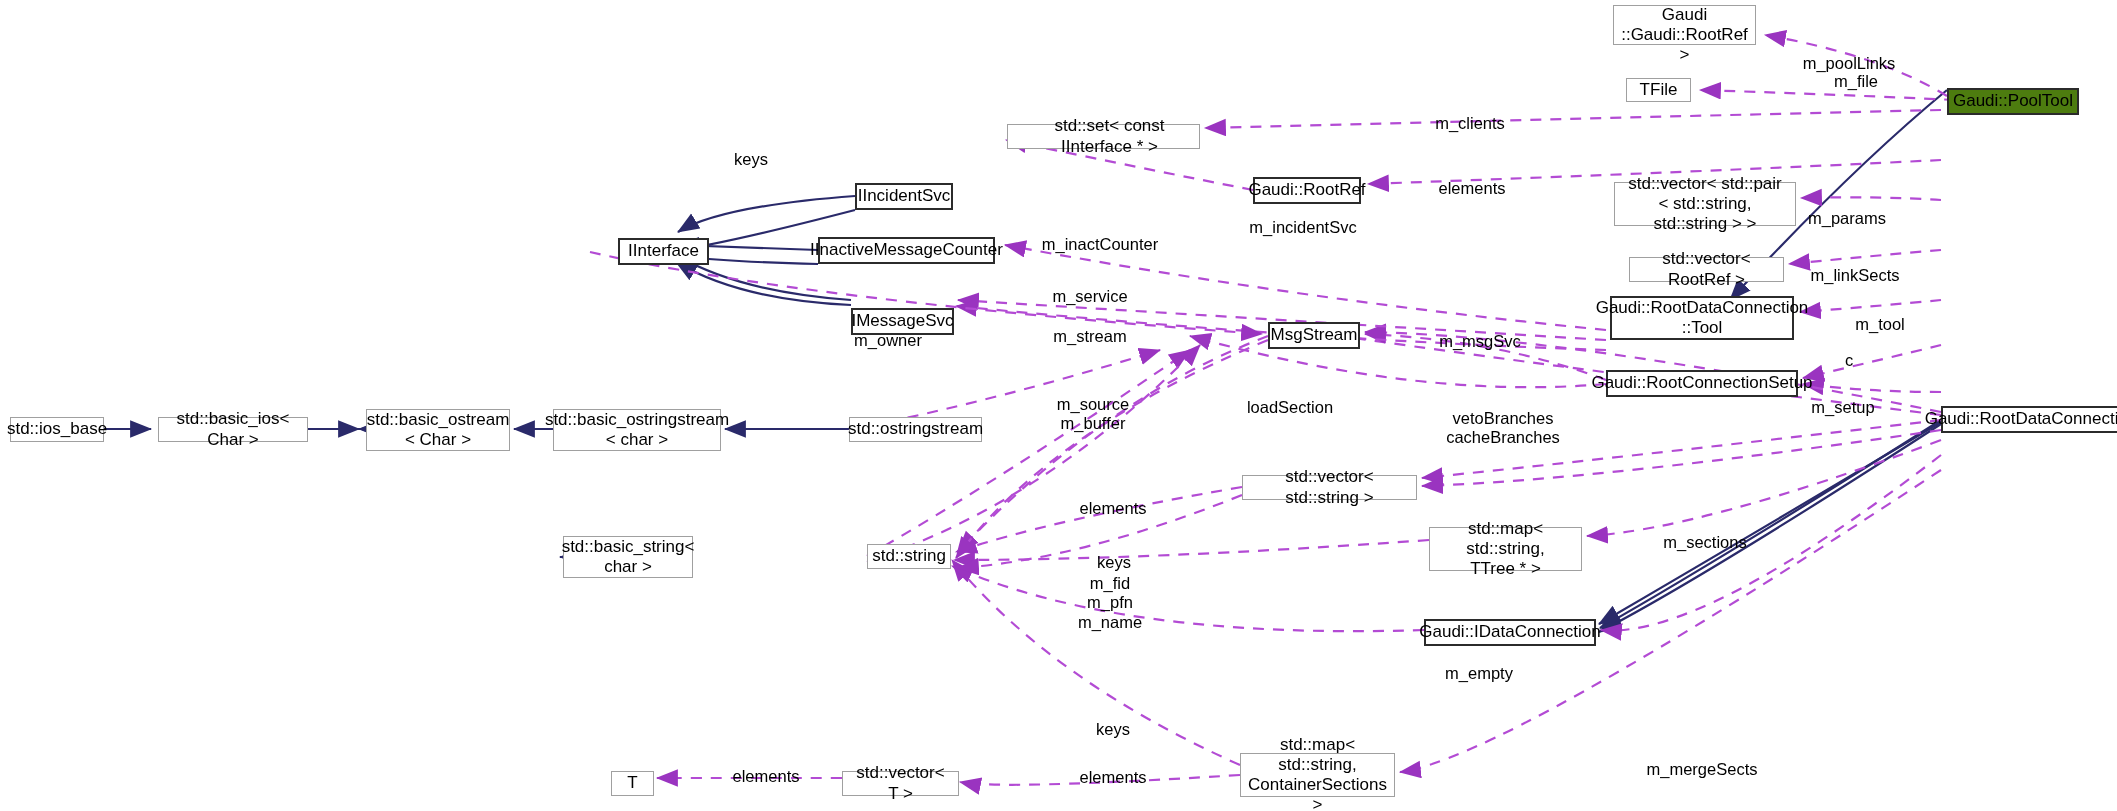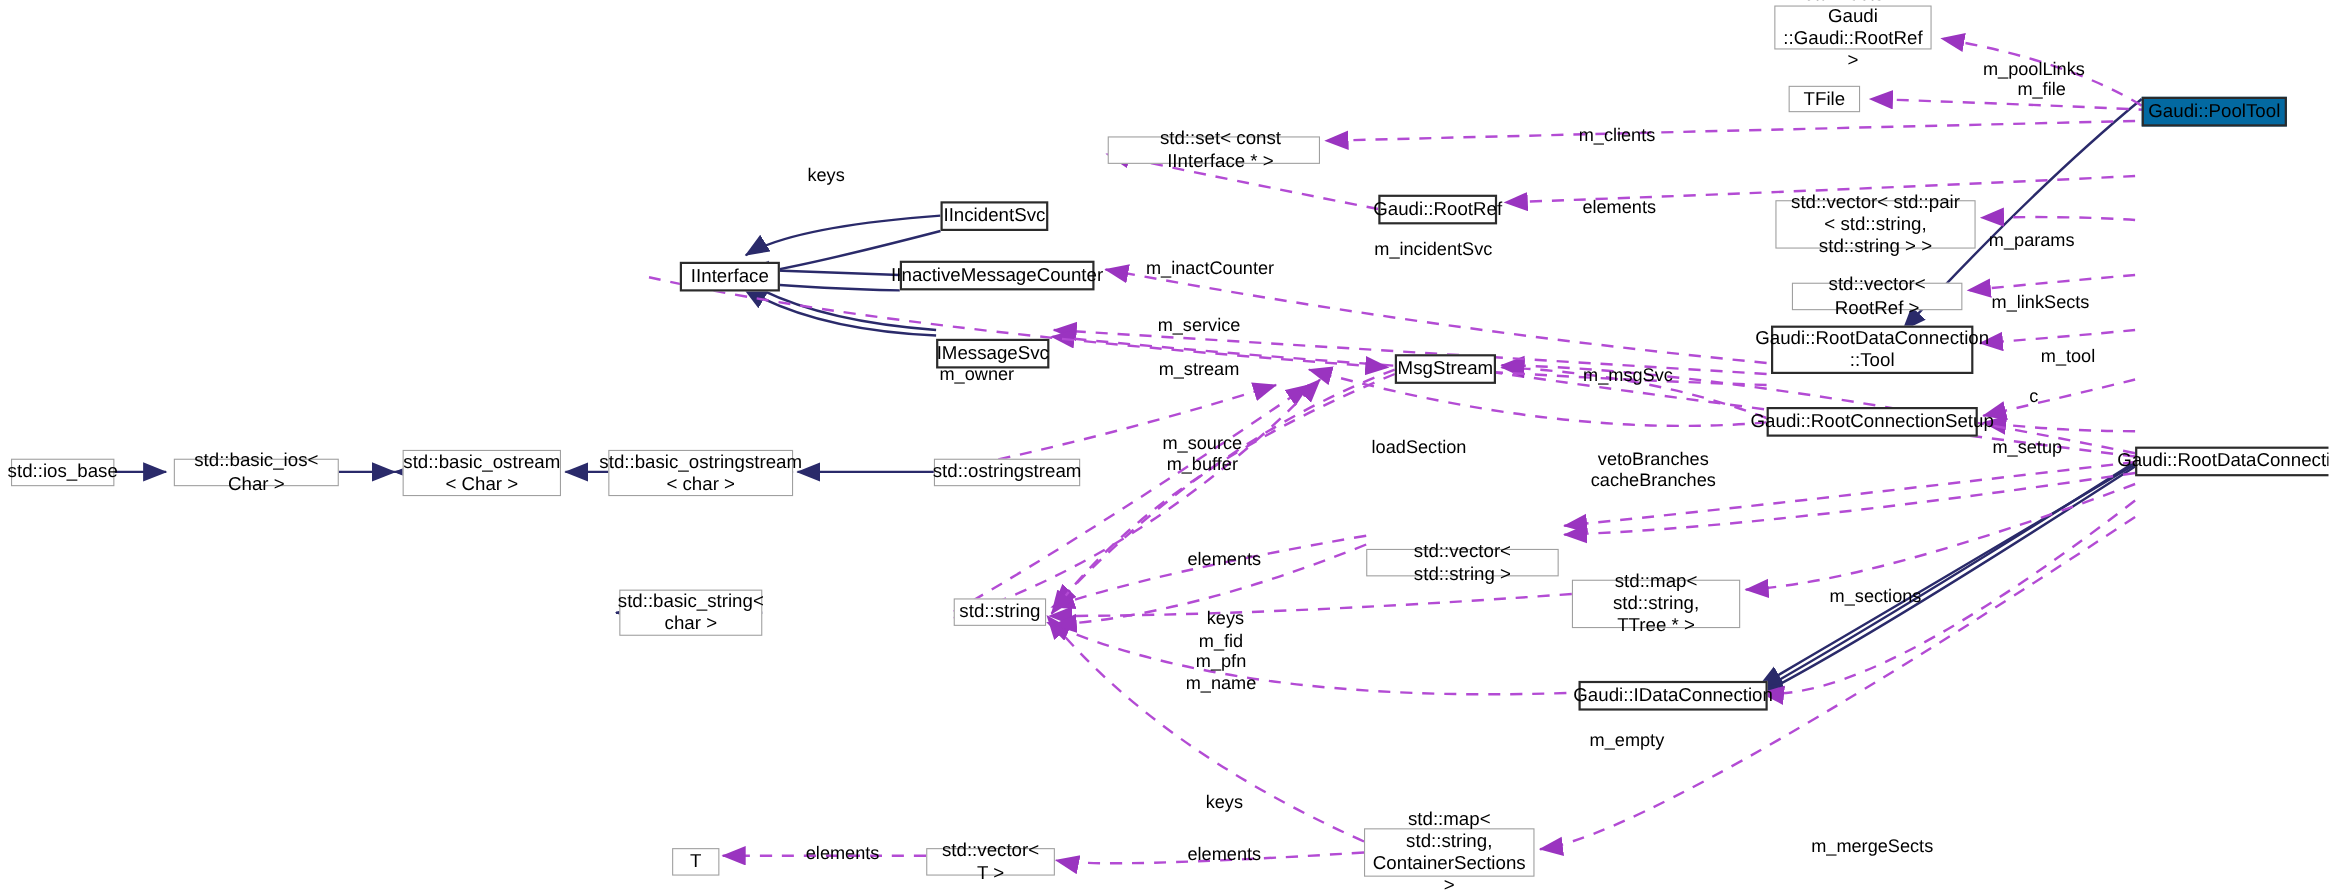--- a/index.html
+++ b/index.html
@@ -4,21 +4,21 @@
 <style>
   html,body{margin:0;padding:0;background:#ffffff;}
   body{font-family:"Liberation Sans","DejaVu Sans",sans-serif;}
   #canvas{position:relative;width:2117px;height:811px;overflow:hidden;background:#fff;}
   svg.edges{position:absolute;left:0;top:0;width:2117px;height:811px;pointer-events:none;}
 
   .node{position:absolute;box-sizing:border-box;display:flex;align-items:center;justify-content:center;
         text-align:center;background:#ffffff;border:1px solid #a0a0a0;color:#000;
         font-size:17px;line-height:1.18;white-space:pre-line;padding:2px 6px;}
   .node.strong{border:2px solid #2b2b2b;}
-  .node.focus{background:#0369a1;border:2px solid #2b2b2b;}
+  .node.focus{background:#4d7c0f;border:2px solid #2b2b2b;}
 
   .elabel{position:absolute;font-size:16.5px;color:#000;white-space:pre-line;text-align:center;
           line-height:1.18;transform:translate(-50%,-50%);}
 </style>
 </head>
 <body>
 
 <div id="canvas">
 
   <svg class="edges" viewBox="0 0 2117 811" xmlns="http://www.w3.org/2000/svg">
@@ -108,27 +108,27 @@
   <div class="node strong" style="left:1268px;top:322px;width:92px;height:27px;">MsgStream</div>
   <div class="node strong" style="left:1606px;top:370px;width:192px;height:27px;">Gaudi::RootConnectionSetup</div>
   <div class="node plain" style="left:10px;top:417px;width:94px;height:25px;">std::ios_base</div>
   <div class="node plain" style="left:158px;top:417px;width:150px;height:25px;">std::basic_ios&lt; Char &gt;</div>
   <div class="node plain" style="left:366px;top:409px;width:144px;height:42px;">std::basic_ostream
 &lt; Char &gt;</div>
   <div class="node plain" style="left:553px;top:409px;width:168px;height:42px;">std::basic_ostringstream
 &lt; char &gt;</div>
   <div class="node plain" style="left:849px;top:417px;width:133px;height:25px;">std::ostringstream</div>
   <div class="node strong" style="left:1941px;top:406px;width:180px;height:27px;">Gaudi::RootDataConnection</div>
-  <div class="node plain" style="left:1242px;top:475px;width:175px;height:25px;margin-top:24px;">std::vector&lt; std::string &gt;</div>
+  <div class="node plain" style="left:1242px;top:475px;width:175px;height:25px;">std::vector&lt; std::string &gt;</div>
   <div class="node plain" style="left:563px;top:536px;width:130px;height:42px;">std::basic_string&lt;
 char &gt;</div>
   <div class="node plain" style="left:867px;top:544px;width:84px;height:25px;">std::string</div>
   <div class="node plain" style="left:1429px;top:527px;width:153px;height:44px;">std::map&lt; std::string,
 TTree * &gt;</div>
-  <div class="node strong" style="left:1424px;top:619px;width:172px;height:27px;margin-left:11px;">Gaudi::IDataConnection</div>
+  <div class="node strong" style="left:1424px;top:619px;width:172px;height:27px;">Gaudi::IDataConnection</div>
   <div class="node plain" style="left:611px;top:771px;width:43px;height:25px;">T</div>
   <div class="node plain" style="left:842px;top:771px;width:117px;height:25px;">std::vector&lt; T &gt;</div>
   <div class="node plain" style="left:1240px;top:753px;width:155px;height:44px;">std::map&lt; std::string,
 ContainerSections &gt;</div>
 
   <div class="elabel" style="left:1849px;top:40px;margin-top:24px;">m_poolLinks</div>
   <div class="elabel" style="left:1856px;top:82px;">m_file</div>
   <div class="elabel" style="left:1470px;top:124px;">m_clients</div>
   <div class="elabel" style="left:751px;top:160px;">keys</div>
   <div class="elabel" style="left:1472px;top:189px;">elements</div>

